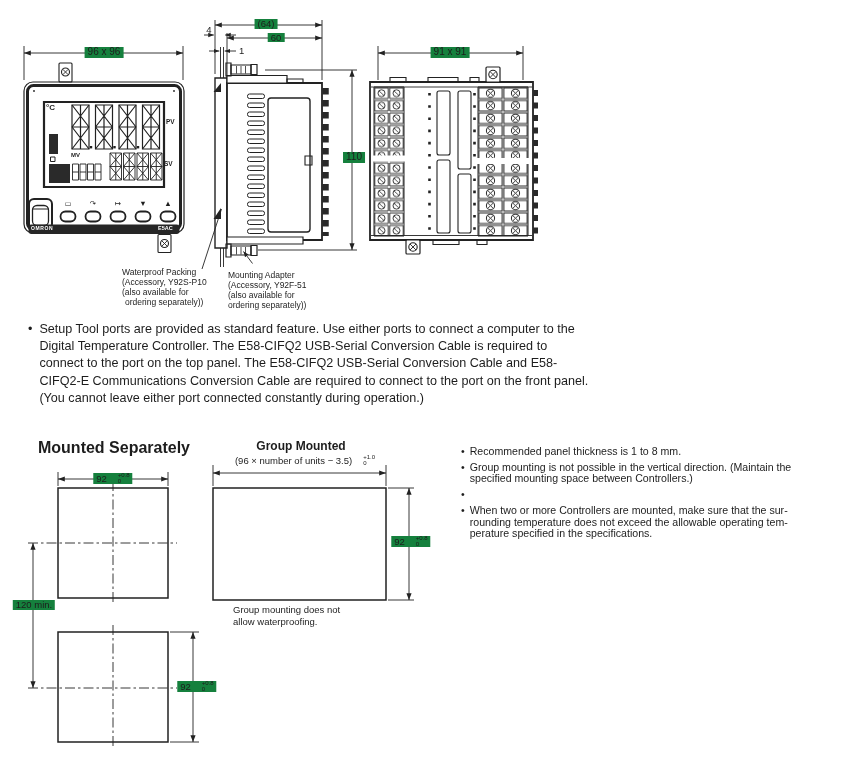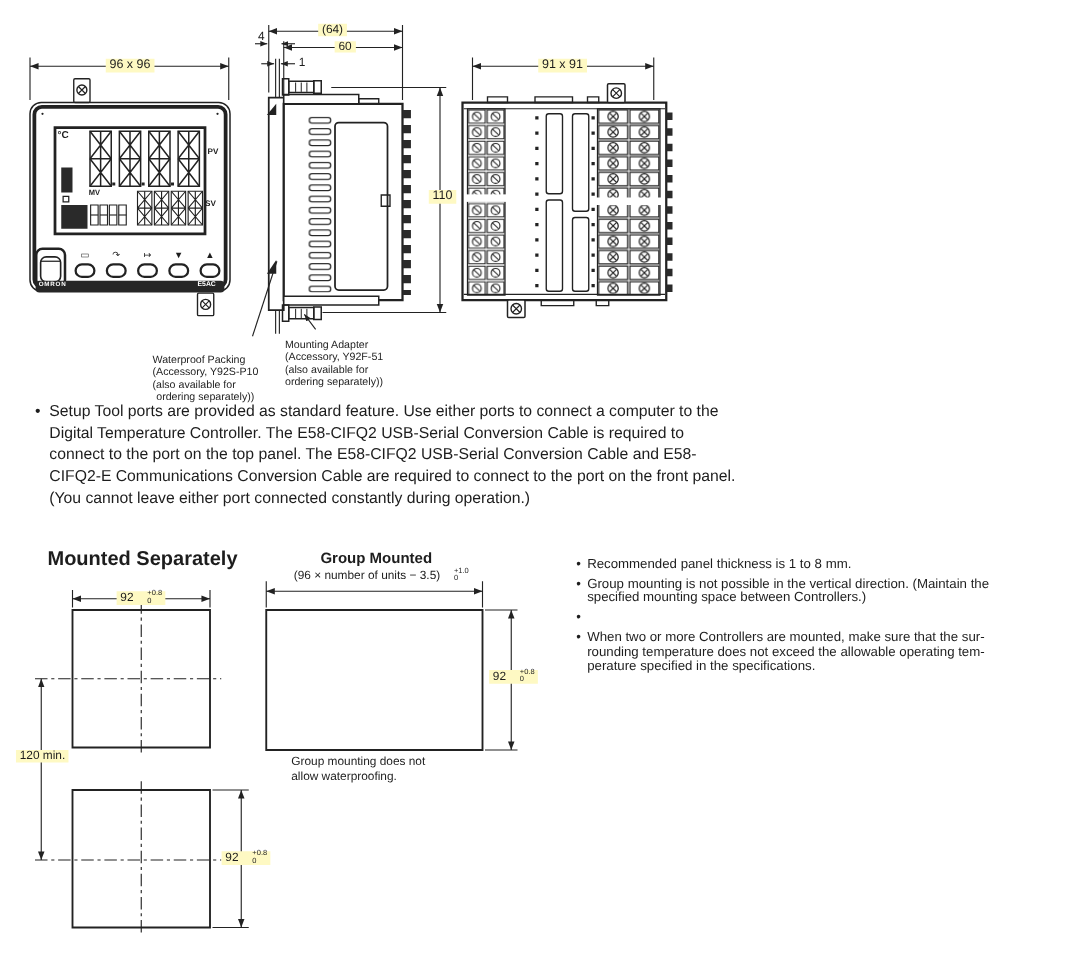--- a/index.html
+++ b/index.html
@@ -2,21 +2,21 @@
 <html><head>
 <meta charset="utf-8">
 <style>
   html,body{margin:0;padding:0;background:#fff;}
   #page{position:relative;width:854px;height:772px;background:#fff;overflow:hidden;
         font-family:"Liberation Sans", sans-serif;color:#1d1d1d;}
   svg{position:absolute;overflow:visible;}
   svg *{vector-effect:non-scaling-stroke;}
   .lab{position:absolute;white-space:nowrap;color:#1d1d1d;line-height:1.05;}
   .c{transform:translateX(-50%);}
-  .bg{background:#fef9c3;padding:0 3px;}
+  .bg{background:#15803d;padding:0 3px;}
   .dim{font-size:9.5px;}
   .dim10{font-size:10px;}
   .b{font-weight:bold;}
   .tol{display:inline-flex;align-items:center;gap:11px;}
   .stk{display:inline-flex;flex-direction:column;font-size:6px;line-height:5.6px;text-align:left;}
   .panel-tag{font-size:6.5px;font-weight:bold;}
   .white{color:#fff;}
   .callout{font-size:8.5px;line-height:10px;}
   .setup{position:absolute;left:28px;top:321px;display:flex;gap:7px;font-size:12.6px;line-height:17.2px;}
   .pnotes{position:absolute;left:461px;top:446px;width:400px;}
@@ -241,21 +241,21 @@
   <span class="lab b white" style="left:31px;top:226px;font-size:5px;letter-spacing:0.6px">OMRON</span>
   <span class="lab b white" style="left:158px;top:226px;font-size:5.5px">E5AC</span>
   <div class="keyicons">
     <span style="left:68px;top:199px">▭</span>
     <span style="left:93px;top:199px">↷</span>
     <span style="left:118px;top:199px">↦</span>
     <span style="left:143px;top:199px">▼</span>
     <span style="left:168px;top:199px">▲</span>
   </div>
 
-  <div class="lab callout" style="left:122px;top:282px">
+  <div class="lab callout" style="left:122px;top:267px">
     <div>Waterproof Packing</div>
     <div>(Accessory, Y92S-P10</div>
     <div>(also available for</div>
     <div style="padding-left:3px">ordering separately))</div>
   </div>
   <div class="lab callout" style="left:228px;top:270px">
     <div>Mounting Adapter</div>
     <div>(Accessory, Y92F-51</div>
     <div>(also available for</div>
     <div>ordering separately))</div>

